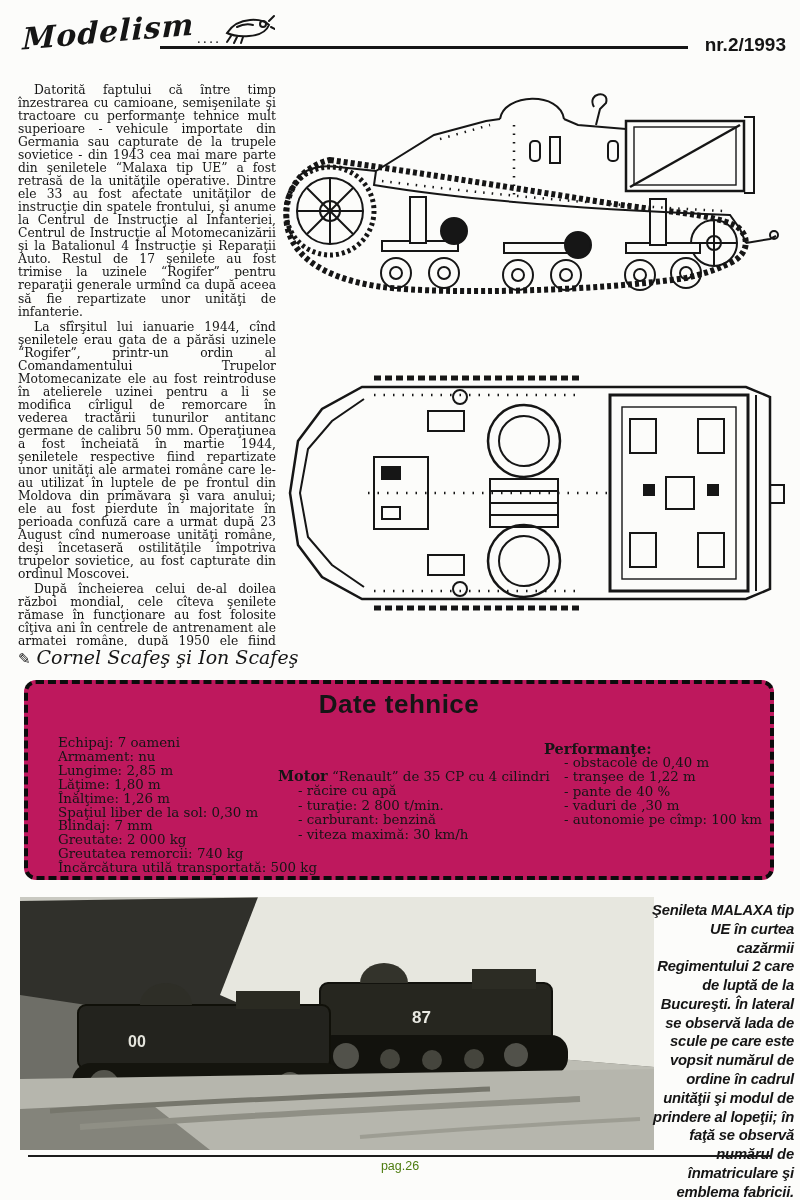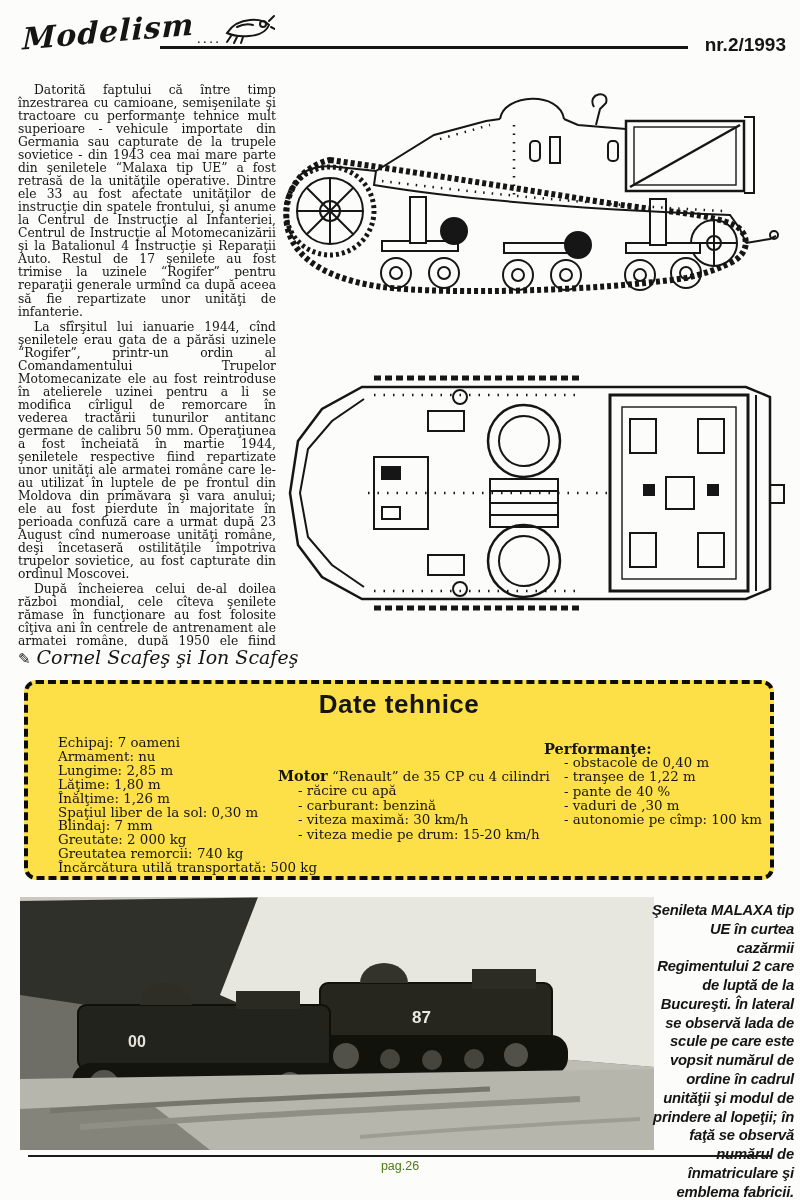--- a/index.html
+++ b/index.html
@@ -32,21 +32,21 @@
     position:absolute;left:18px;top:646px;width:262px;
     font-style:italic;font-size:19px;white-space:nowrap;
   }
   .pen{font-style:normal;font-size:15px;margin-right:6px;}
   
   .draw-side{position:absolute;left:278px;top:80px;width:514px;height:254px;}
   .draw-top{position:absolute;left:278px;top:336px;width:514px;height:314px;}
   
   .specs-box{
     position:absolute;left:24px;top:680px;width:750px;height:200px;
-    border:4px dashed #0c0c0c;border-radius:12px;box-sizing:border-box;background:#fde047;
+    border:4px dashed #0c0c0c;border-radius:12px;box-sizing:border-box;background:#be185d;
   }
   .specs-title{
     text-align:center;margin-top:5px;
     font-family:"Liberation Sans",sans-serif;font-weight:bold;font-size:26px;letter-spacing:.5px;
   }
   .col-general{position:absolute;left:30px;top:52px;font-size:13.4px;line-height:13.9px;}
   .col-motor{position:absolute;left:250px;top:60px;font-size:13.4px;line-height:14.4px;margin-top:25px;}
   .col-perf{position:absolute;left:516px;top:58px;font-size:13.4px;line-height:14.2px;}
   .spec-head{font-weight:bold;font-size:14.5px;}
   .col-motor .item,.col-perf .item{padding-left:20px;}
@@ -213,23 +213,23 @@
       <div>Spaţiul liber de la sol: 0,30 m</div>
       <div>Blindaj: 7 mm</div>
       <div>Greutate: 2 000 kg</div>
       <div>Greutatea remorcii: 740 kg</div>
       <div>Încărcătura utilă transportată: 500 kg</div>
     </div>
 
     <div class="col-motor">
       <div><span class="spec-head">Motor</span> <span>“Renault” de 35 CP cu 4 cilindri</span></div>
       <div class="item">- răcire cu apă</div>
+      <div class="item">- turaţie: 2 800 t/min.</div>
       <div class="item">- carburant: benzină</div>
       <div class="item">- viteza maximă: 30 km/h</div>
-      <div class="item">- viteza medie pe drum: 15-20 km/h</div>
     </div>
 
     <div class="col-perf">
       <div class="spec-head">Performanţe:</div>
       <div class="item">- obstacole de 0,40 m</div>
       <div class="item">- tranşee de 1,22 m</div>
       <div class="item">- pante de 40 %</div>
       <div class="item">- vaduri de ,30 m</div>
       <div class="item">- autonomie pe cîmp: 100 km</div>
     </div>

